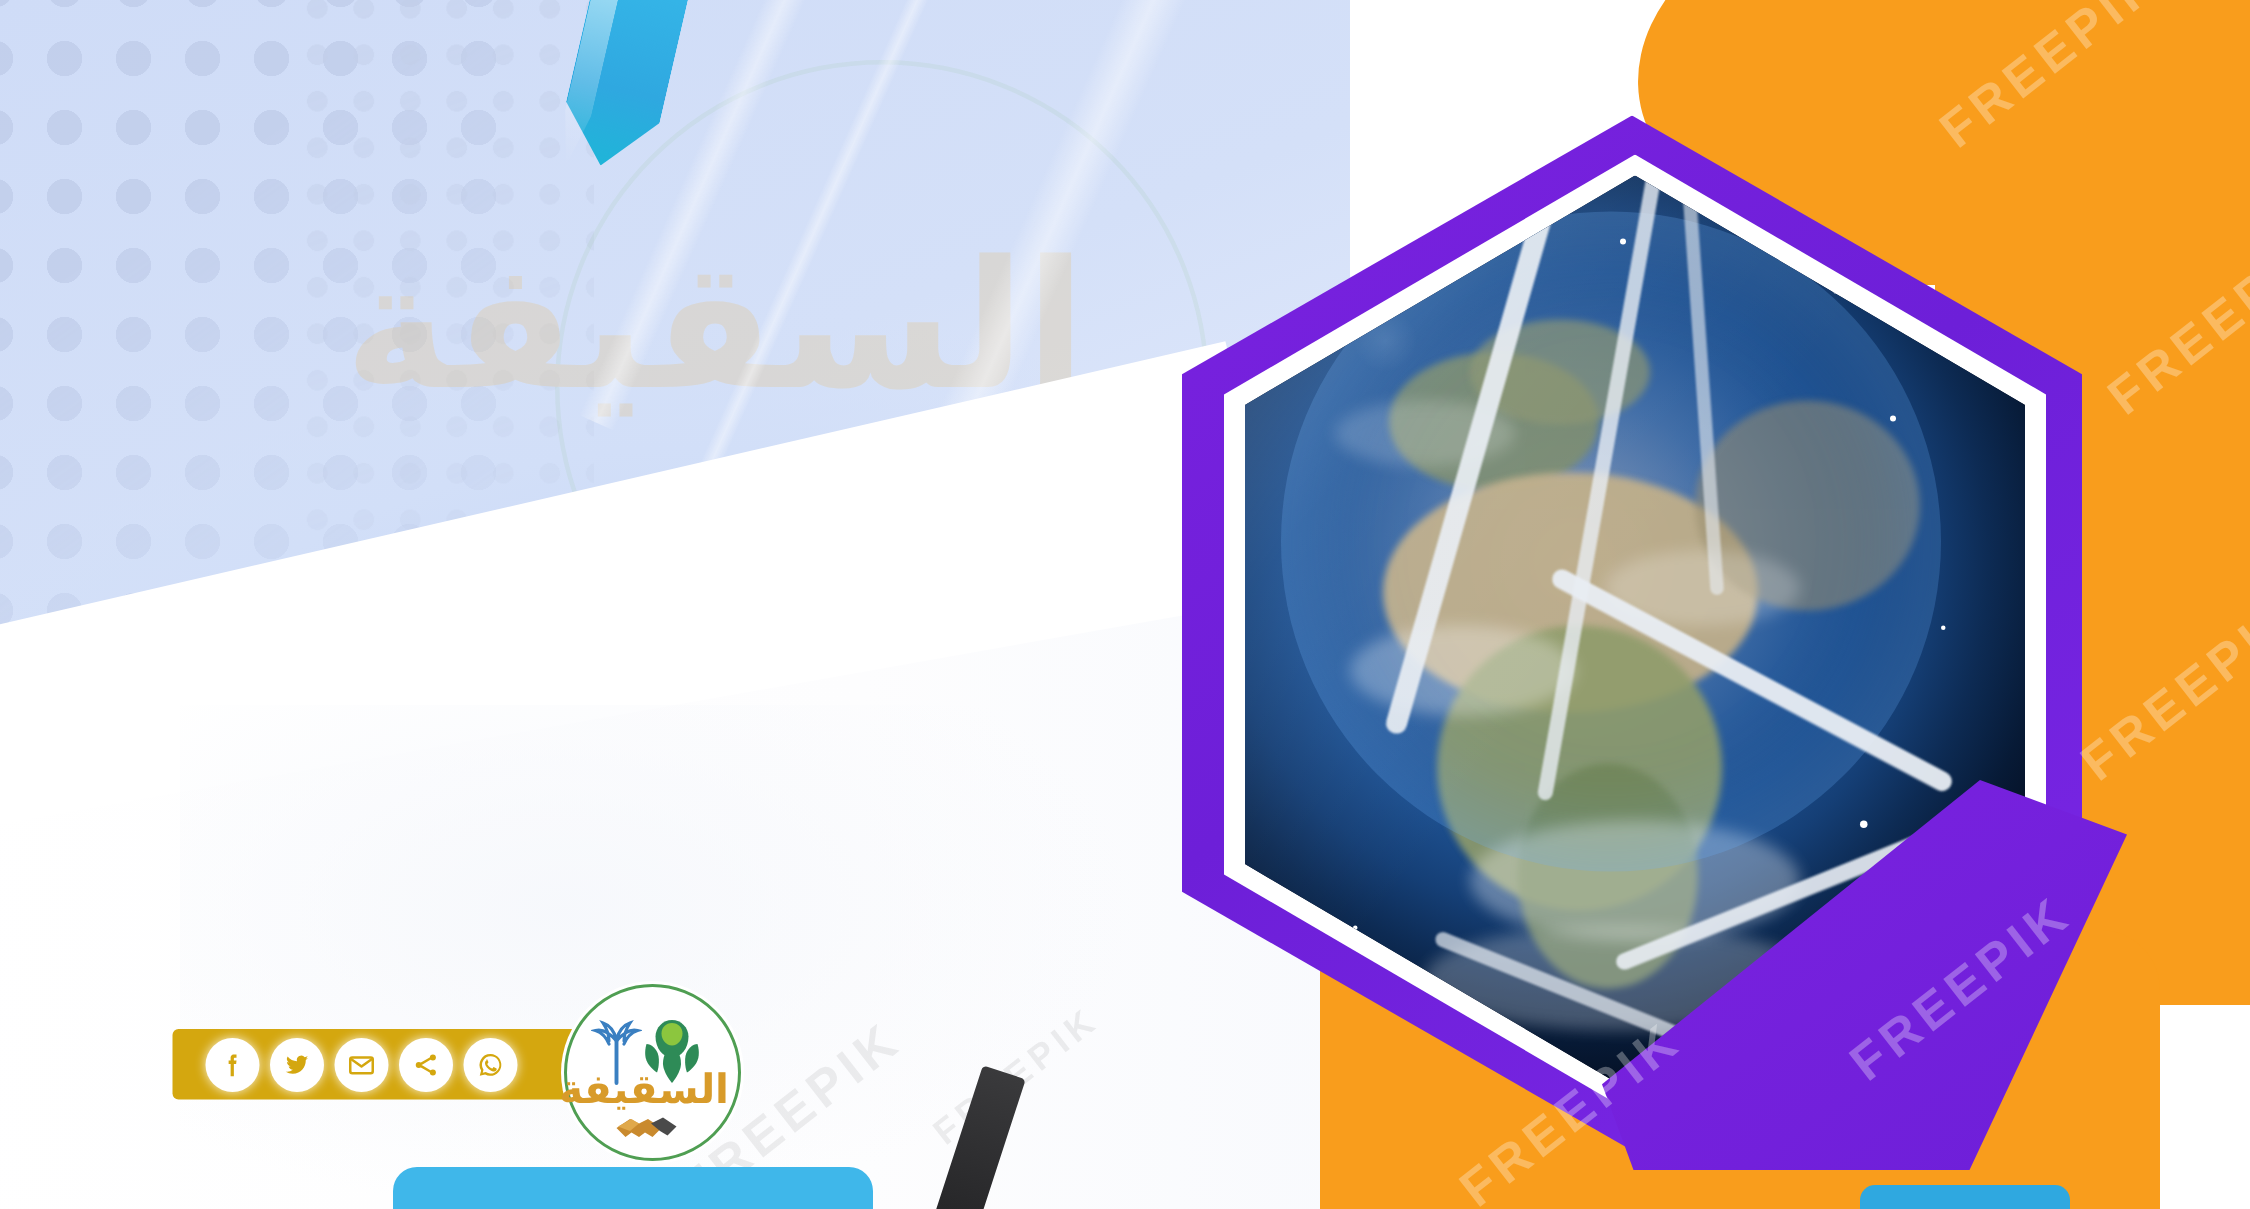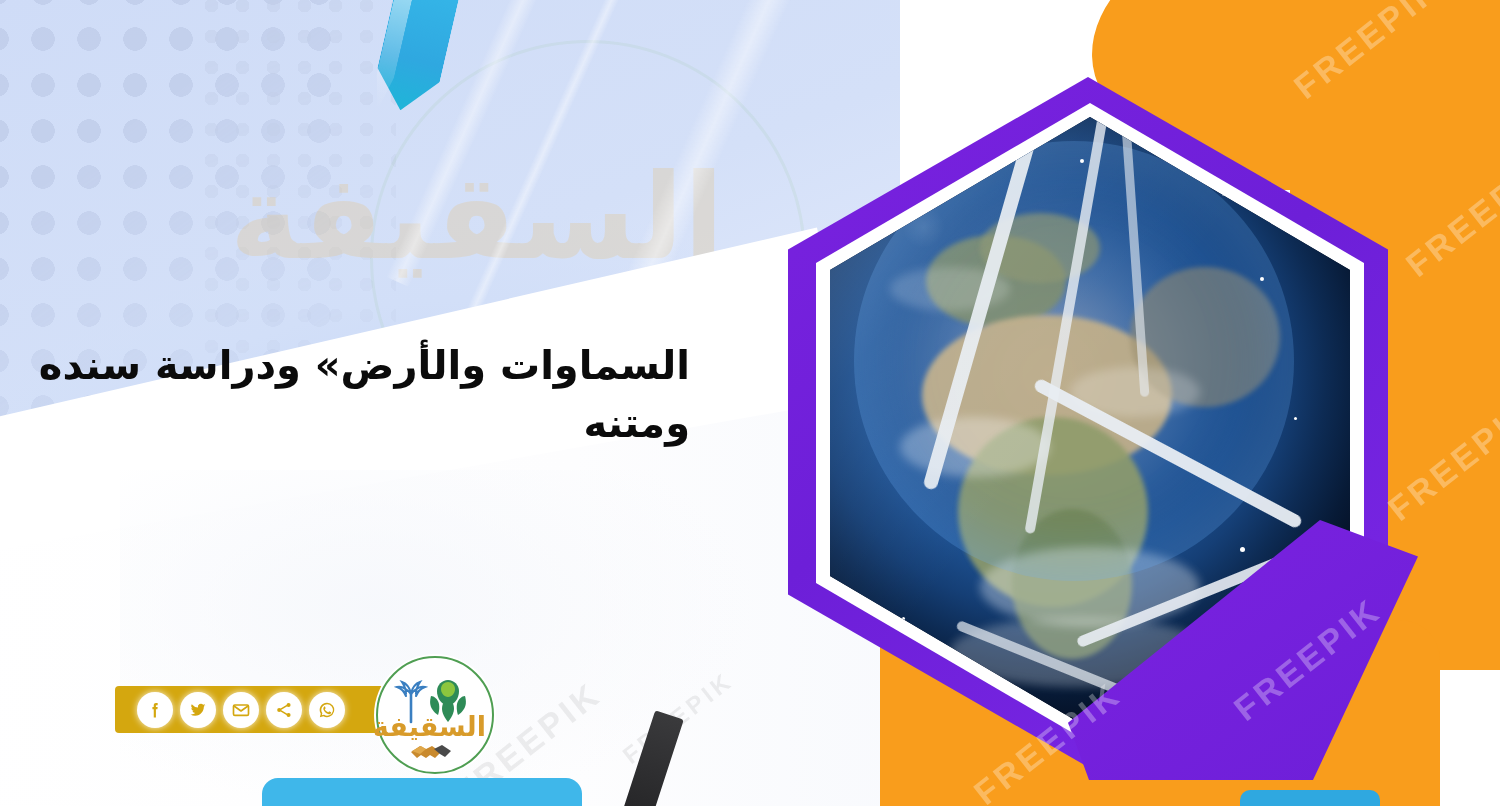--- a/index.html
+++ b/index.html
@@ -302,21 +302,20 @@
 
   <div class="fp" style="left:1280px;top:18px;">FREEPIK</div>
   <div class="fp" style="left:1392px;top:196px;">FREEPIK</div>
   <div class="fp" style="left:1374px;top:440px;">FREEPIK</div>
   <div class="fp" style="left:1220px;top:640px;">FREEPIK</div>
   <div class="fp" style="left:960px;top:724px;">FREEPIK</div>
   <div class="fp fp-d" style="left:440px;top:724px;">FREEPIK</div>
   <div class="fp fp-d" style="left:612px;top:704px;font-size:24px;">FREEPIK</div>
 
   <div class="title">
-    <div>السماوات والأرض» ودراسة سنده ومتنه</div>
   </div>
 
   <div class="social-bar">
 
     <div class="sicon" title="facebook">
       <svg width="20" height="20" viewBox="0 0 24 24" aria-hidden="true">
         <path fill="#d4a70f" d="M15.2 8.4h-2.1V7c0-.6.4-.8.7-.8h1.4V3.6h-2c-2.2 0-2.7 1.6-2.7 2.7v2.1H8.9v2.8h1.6V21h2.6v-9.8h1.8l.3-2.8z"></path>
       </svg>
     </div>
 

